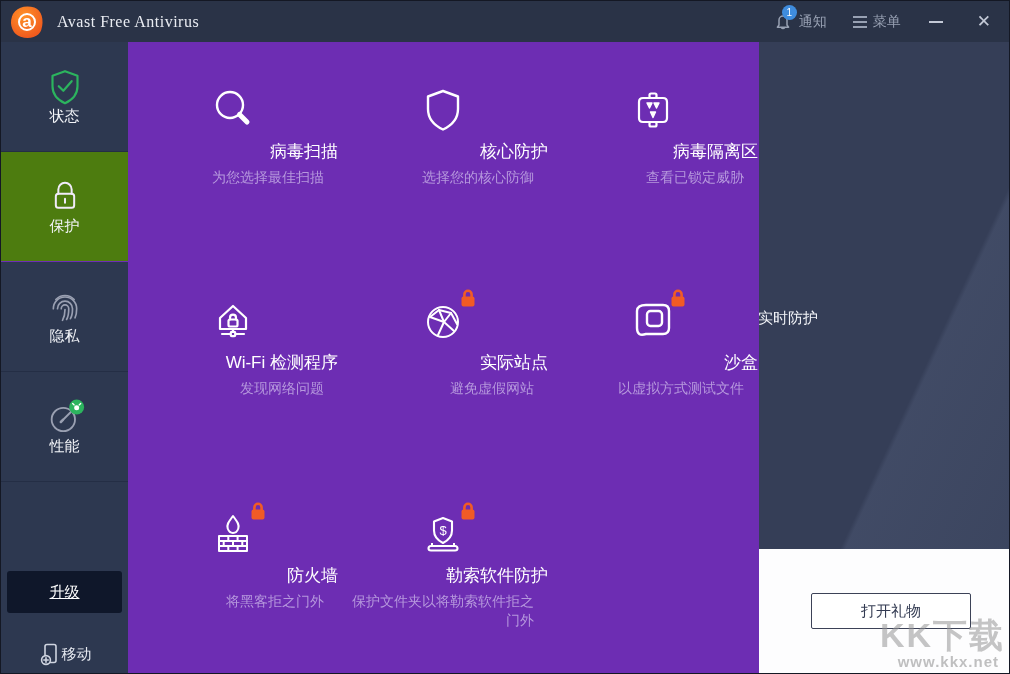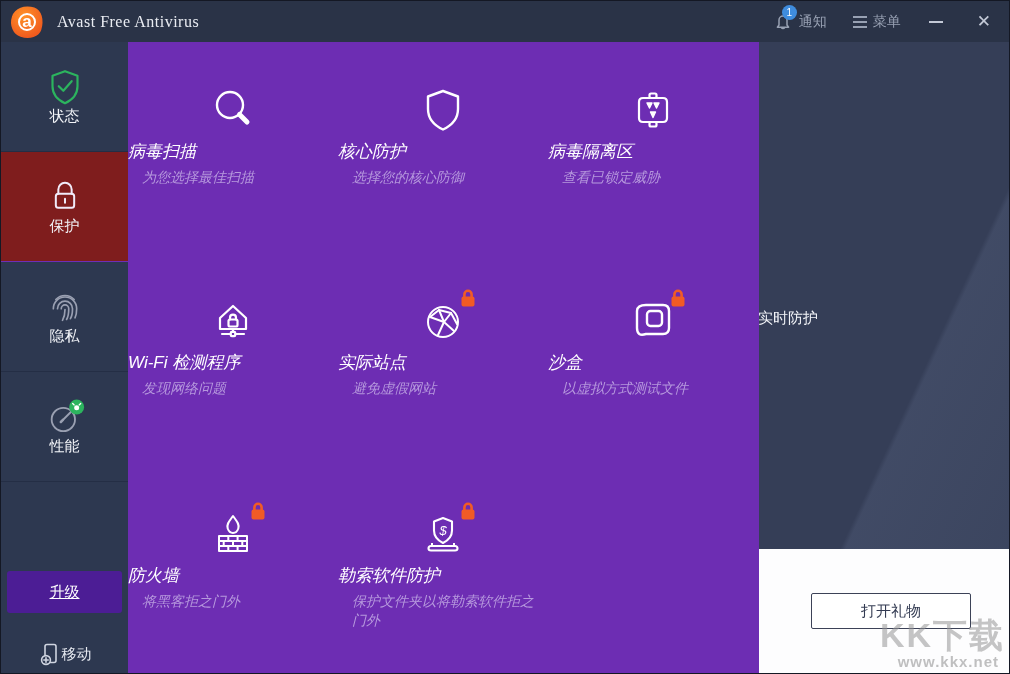--- a/index.html
+++ b/index.html
@@ -19,28 +19,28 @@
   .bell-wrap { position:relative; width:20px; height:20px; }
   .badge { position:absolute; top:-7px; right:-4px; min-width:15px; height:15px; border-radius:50%; background:#3f8cdd; color:#fff; font-size:10px; display:flex; align-items:center; justify-content:center; }
   .hamburger { display:flex; flex-direction:column; gap:3px; }
   .hamburger span { display:block; width:14px; height:2px; background:#98a1b3; }
   .win-min { width:14px; height:2px; background:#c3c9d6; margin-right:4px; }
   .win-close { color:#c3c9d6; font-size:17px; line-height:1; }
 
   
   .sidebar { position:absolute; left:0; top:41px; width:127px; height:633px; background:#2d3850; z-index:20; }
   .side-item { height:110px; display:flex; flex-direction:column; align-items:center; justify-content:center; border-bottom:1px solid #242e45; cursor:pointer; }
-  .side-item.active { background:#7f1d1d; border-bottom-color:#6f2eb5; }
+  .side-item.active { background:#4d7c0f; border-bottom-color:#6f2eb5; }
   .side-label { color:#f2f4f8; font-size:15px; }
-  .upgrade-btn { position:absolute; left:6px; top:529px; width:115px; height:42px; background:#4c1d95; border:none; border-radius:3px; color:#fff; font-size:15px; font-family:inherit; cursor:pointer; display:flex; align-items:center; justify-content:center;text-decoration:underline; }
+  .upgrade-btn { position:absolute; left:6px; top:529px; width:115px; height:42px; background:#0f172a; border:none; border-radius:3px; color:#fff; font-size:15px; font-family:inherit; cursor:pointer; display:flex; align-items:center; justify-content:center;text-decoration:underline; }
   .mobile-row { position:absolute; left:0; top:594px; width:127px; height:36px; display:flex; align-items:center; justify-content:center; color:#e7eaf1; font-size:15px; cursor:pointer; }
 
   
   .flyout { position:absolute; left:127px; top:41px; width:631px; height:633px; background:#6d2db3; z-index:10; }
-  .tile { position:absolute; width:210px; text-align:left; cursor:pointer;font-style:italic; }
+  .tile { position:absolute; width:210px; text-align:right; cursor:pointer; }
   .tile-icon { position:relative; height:52px; display:flex; align-items:flex-start; justify-content:center; }
   .lock-badge { position:absolute; top:-10px; left:50%; margin-left:14px; }
   .tile-title { margin-top:4px; color:#fff; font-size:17px; line-height:20px; }
   .tile-sub { margin:6px 14px 0; color:#b698dd; font-size:14px; line-height:19px; }
 
   
   .right-bg { position:absolute; left:758px; top:41px; width:252px; height:633px; background:#353e57; overflow:hidden; }
   .right-bg::after { content:""; position:absolute; inset:0; background:linear-gradient(115deg, transparent 58%, rgba(125,140,175,.16) 59%, rgba(125,140,175,.07) 100%); }
   .realtime { position:absolute; left:-1px; top:267px; color:#f2f4f8; font-size:15px; white-space:nowrap; }
   .white-panel { position:absolute; left:758px; top:548px; width:252px; height:134px; background:#fdfdfe; z-index:15; }

